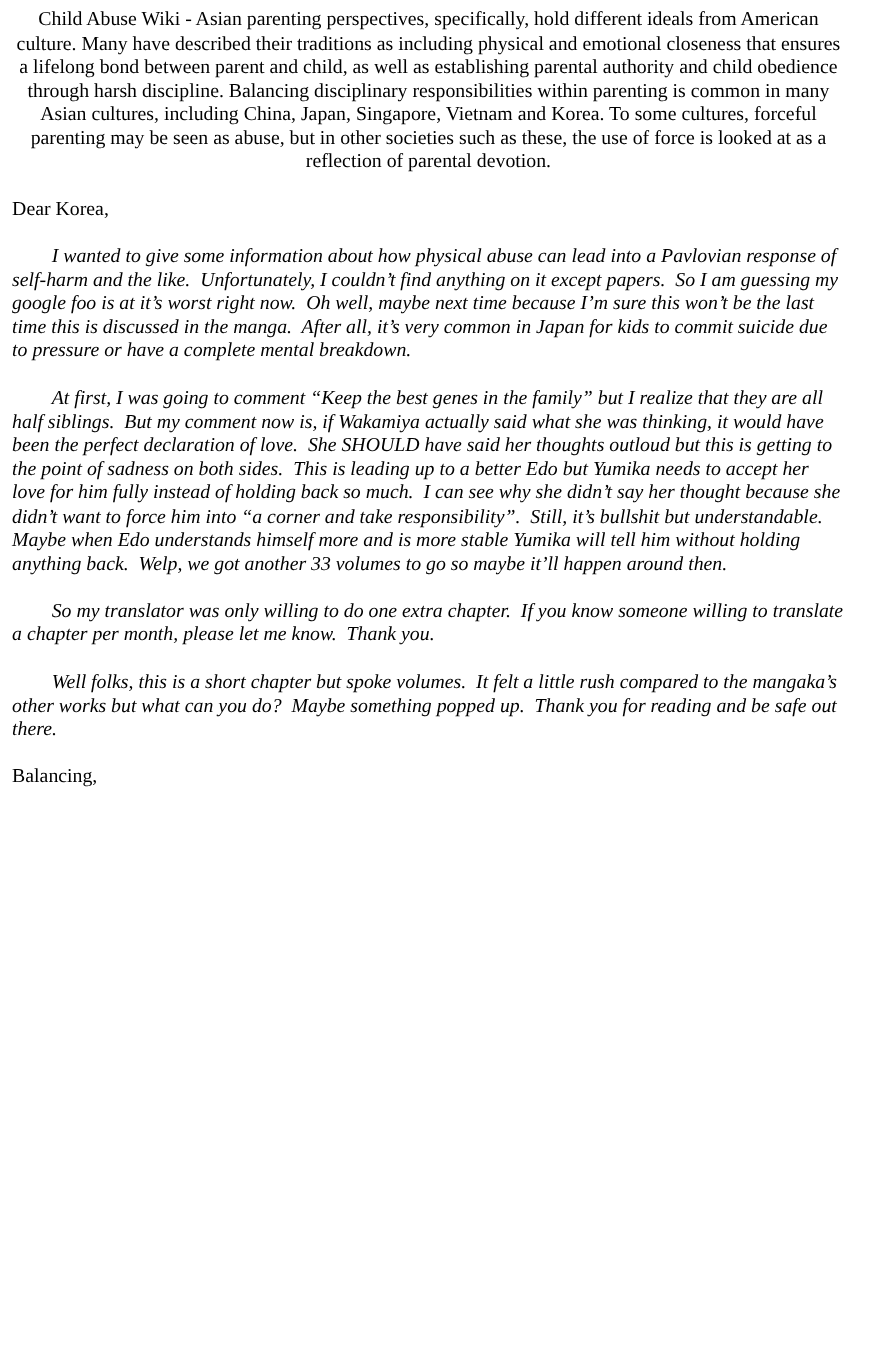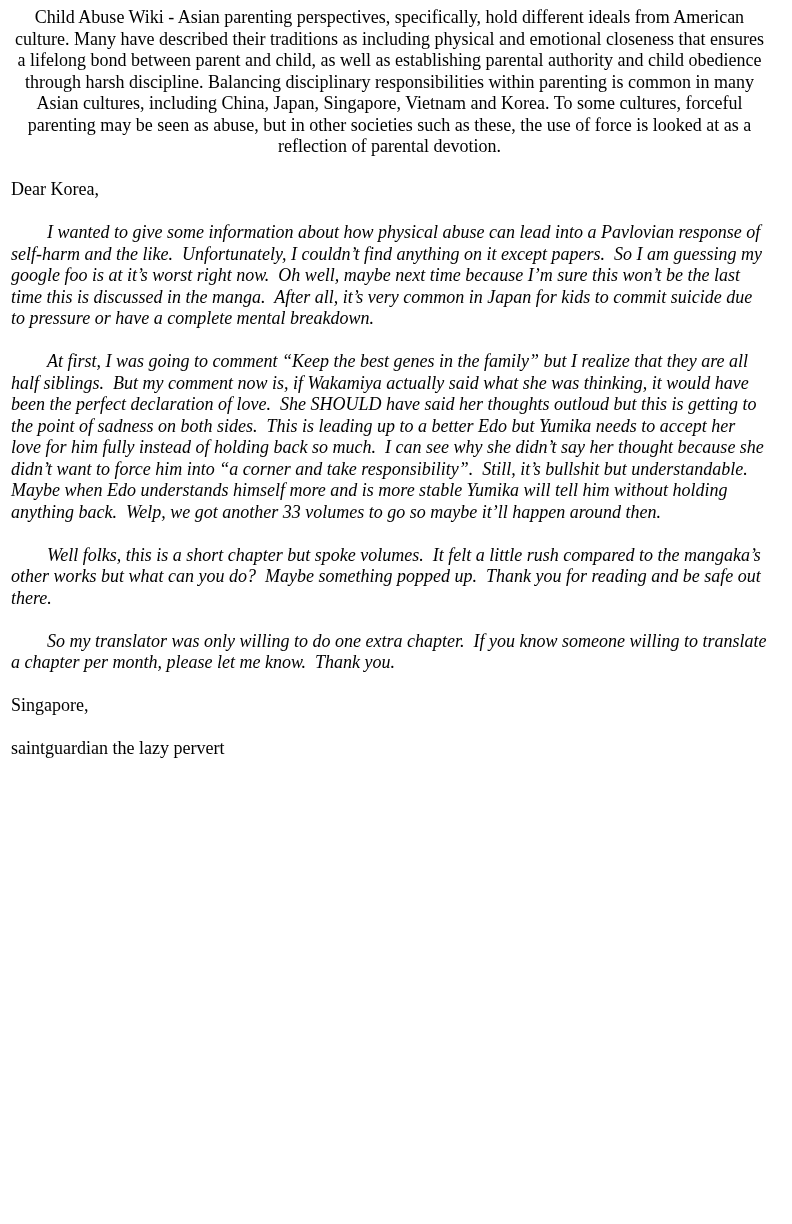--- a/index.html
+++ b/index.html
@@ -52,20 +52,19 @@
 
 <div class="page">
   <p class="intro">Child Abuse Wiki - Asian parenting perspectives, specifically, hold different ideals from American culture. Many have described their traditions as including physical and emotional closeness that ensures a lifelong bond between parent and child, as well as establishing parental authority and child obedience through harsh discipline. Balancing disciplinary responsibilities within parenting is common in many Asian cultures, including China, Japan, Singapore, Vietnam and Korea. To some cultures, forceful parenting may be seen as abuse, but in other societies such as these, the use of force is looked at as a reflection of parental devotion.</p>
 
   <p class="salutation">Dear Korea,</p>
 
   <p class="para">I wanted to give some information about how physical abuse can lead into a Pavlovian response of self-harm and the like.  Unfortunately, I couldn’t find anything on it except papers.  So I am guessing my google foo is at it’s worst right now.  Oh well, maybe next time because I’m sure this won’t be the last time this is discussed in the manga.  After all, it’s very common in Japan for kids to commit suicide due to pressure or have a complete mental breakdown.</p>
 
   <p class="para">At first, I was going to comment “Keep the best genes in the family” but I realize that they are all half siblings.  But my comment now is, if Wakamiya actually said what she was thinking, it would have been the perfect declaration of love.  She SHOULD have said her thoughts outloud but this is getting to the point of sadness on both sides.  This is leading up to a better Edo but Yumika needs to accept her love for him fully instead of holding back so much.  I can see why she didn’t say her thought because she didn’t want to force him into “a corner and take responsibility”.  Still, it’s bullshit but understandable.  Maybe when Edo understands himself more and is more stable Yumika will tell him without holding anything back.  Welp, we got another 33 volumes to go so maybe it’ll happen around then.</p>
 
+  <p class="para">So my translator was only willing to do one extra chapter.  If you know someone willing to translate a chapter per month, please let me know.  Thank you.</p>
+
   <p class="para">Well folks, this is a short chapter but spoke volumes.  It felt a little rush compared to the mangaka’s other works but what can you do?  Maybe something popped up.  Thank you for reading and be safe out there.</p>
 
-  <p class="para">So my translator was only willing to do one extra chapter.  If you know someone willing to translate a chapter per month, please let me know.  Thank you.</p>
+  <p class="closing">Balancing,</p>
 
-  <p class="closing">Singapore,</p>
-
-  <p class="signature">saintguardian the lazy pervert</p>
 </div>
 
 </body></html>

